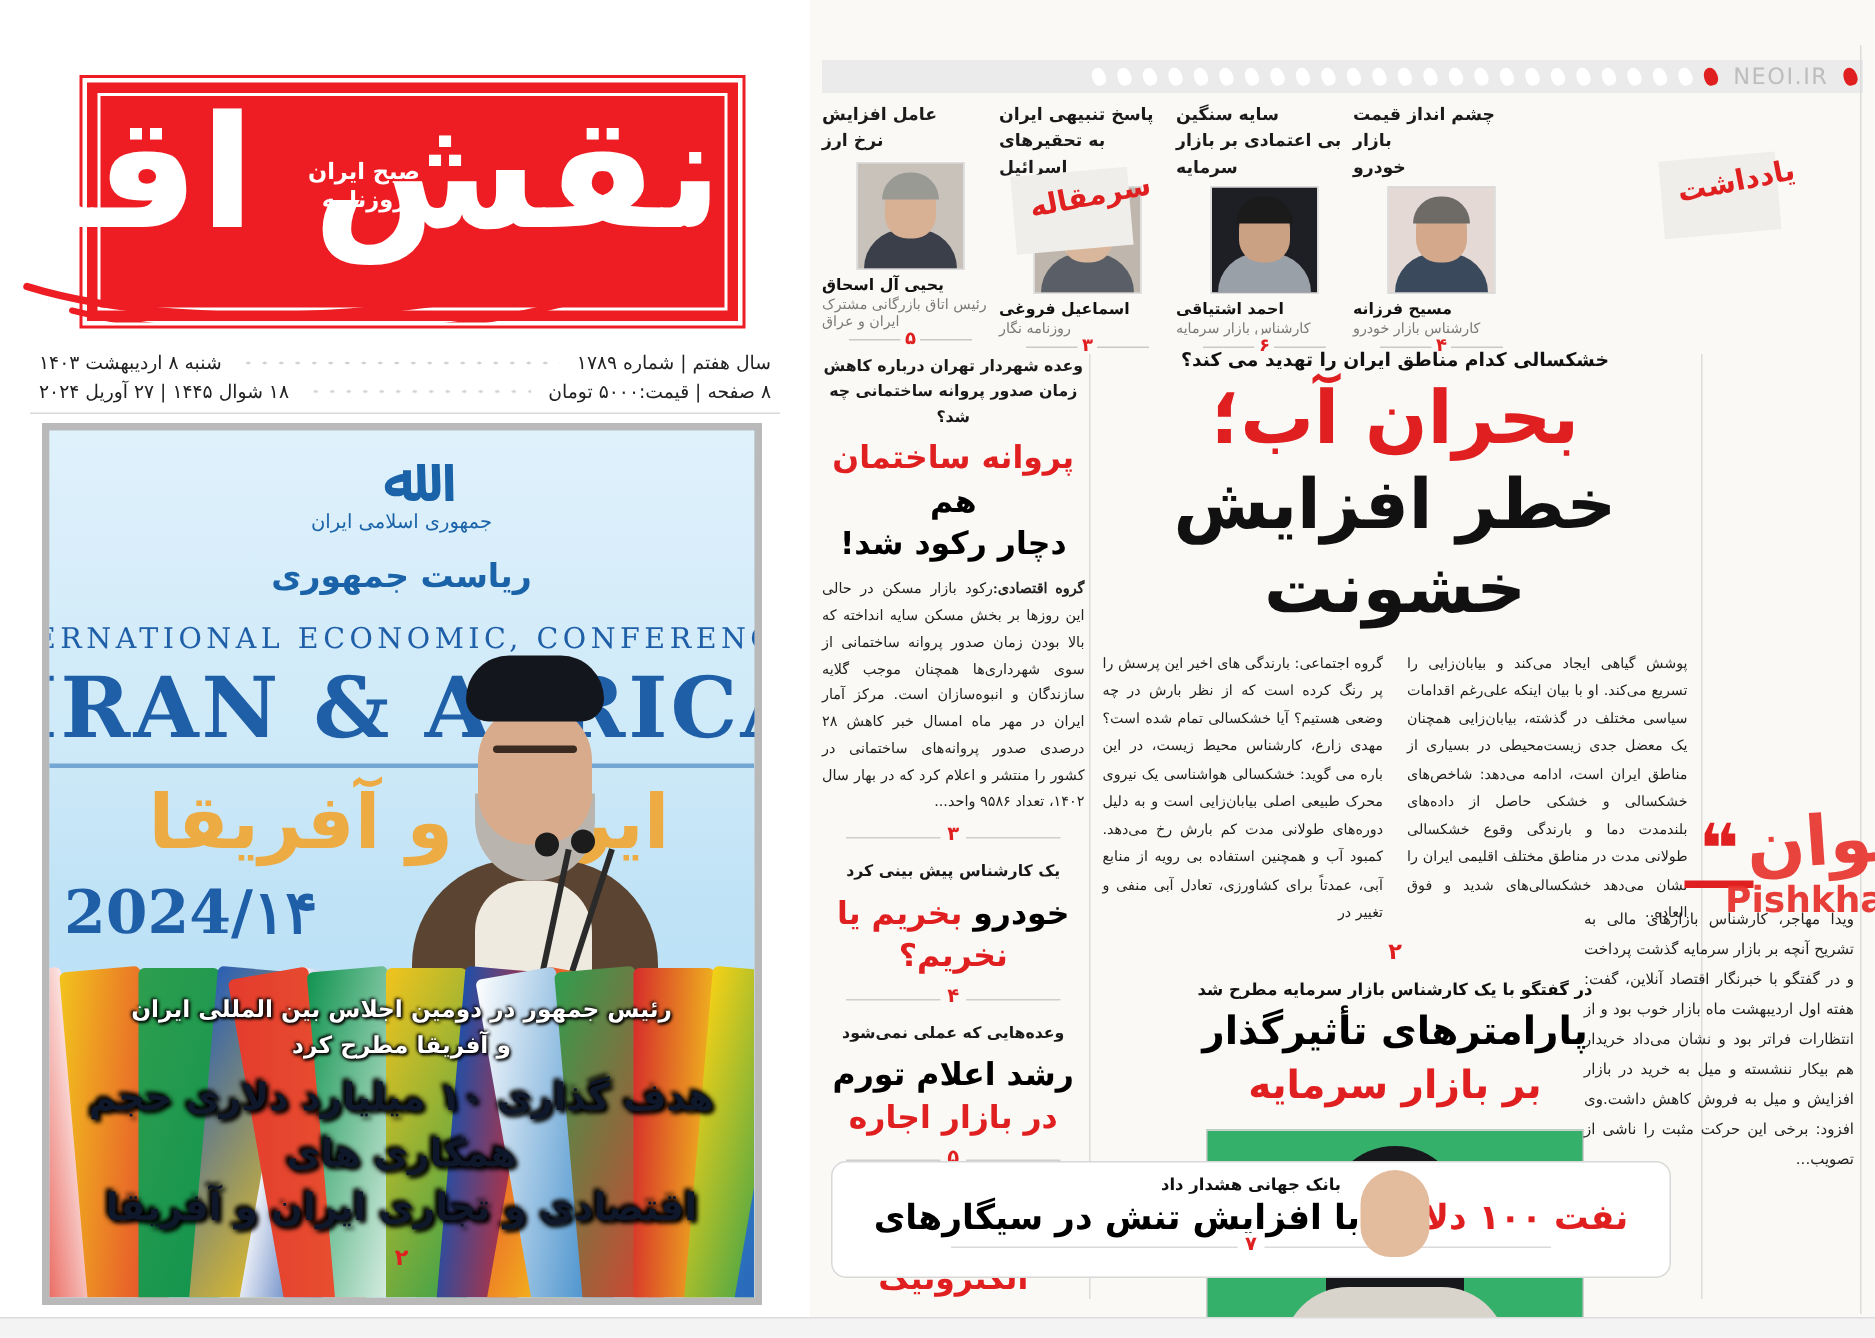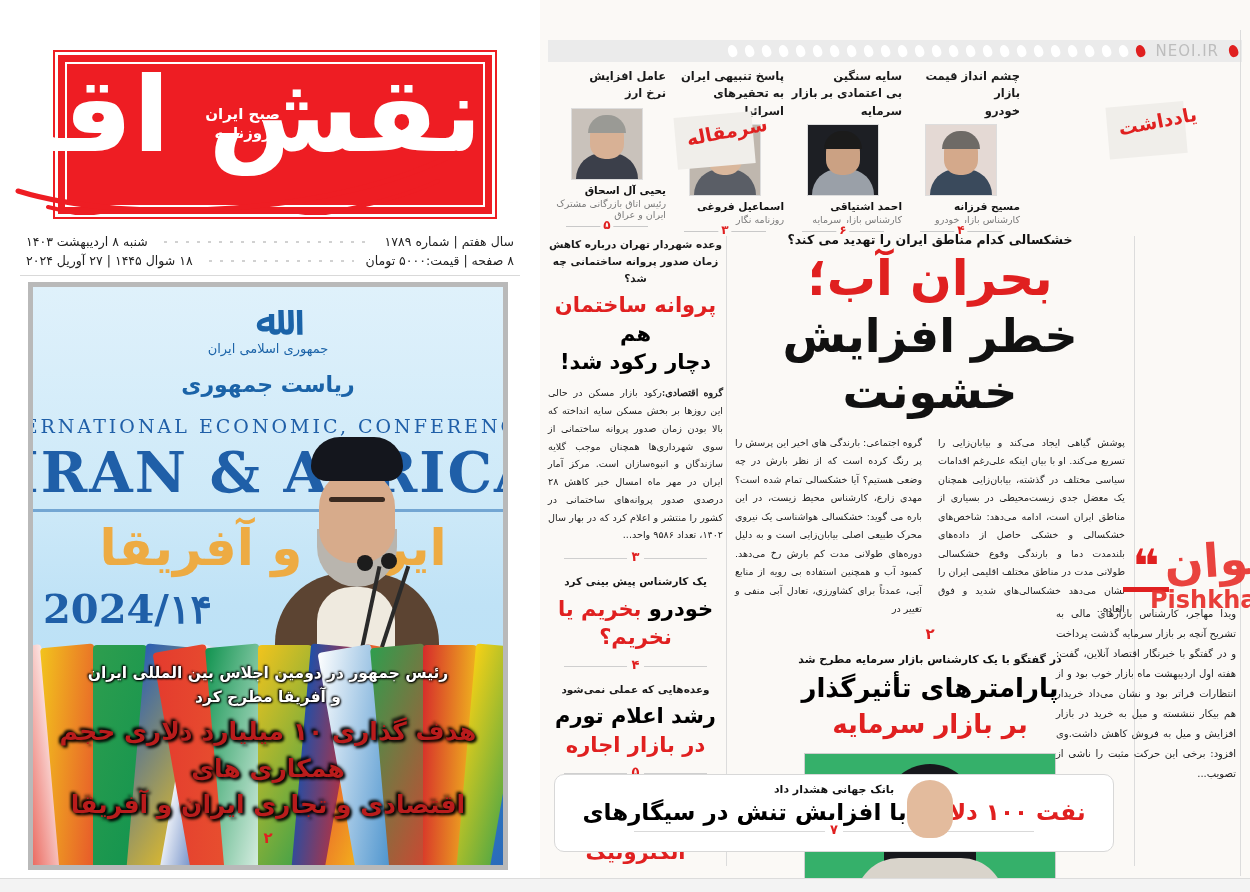--- a/index.html
+++ b/index.html
@@ -97,41 +97,41 @@
 
   .ph-flags { position: absolute; left: 0; bottom: 0; width: 100%; height: 250px;
      overflow: hidden; }
   .ph-flags i { position: absolute; bottom: -10px; width: 54px; height: 230px;
      transform-origin: bottom center; border-radius: 4px; }
 
   .cap-overlay { position: absolute; left: 0; bottom: 0; width: 100%; padding: 10px 14px 18px;
      text-align: center; }
   .cap-kicker { color: #fff; font-size: 15.5px; font-weight: bold; line-height: 1.6;
      text-shadow: 0 0 3px #000, 1px 1px 2px #000, -1px -1px 2px #000; }
-  .cap-head { color: #b91c1c; font-size: 25px; font-weight: bold; line-height: 1.45;
+  .cap-head { color: #0f172a; font-size: 25px; font-weight: bold; line-height: 1.45;
      margin-top: 4px; text-shadow: 0 0 4px #000, 2px 2px 3px #000, -2px -2px 3px #000; }
   .pg-badge { display: inline-block; margin-top: 6px; color: #e02020; font-size: 15px;
      font-weight: bold; }
 
   
   .right-zone { position: absolute; left: 540px; top: 0; width: 710px; height: 878px;
      background: #fbf9f6; }
 
   .neostrip { position: absolute; left: 8px; top: 40px; width: 694px; height: 22px;
      background: #ebebeb; display: flex; align-items: center; }
   .neostrip .brand { color: #bdbdbd; font-family: "DejaVu Sans", sans-serif;
      font-size: 15px; letter-spacing: 1px; padding: 0 6px; direction: ltr; }
   .neodot { width: 9px; height: 12px; background: #fff; border-radius: 50% 50% 40% 40%;
      margin: 0 4px; transform: rotate(-18deg); flex: none; }
   .neodot.red { background: #e02020; }
 
   
   .columnists { position: absolute; left: 8px; top: 66px; width: 694px; height: 160px;
      display: flex; flex-direction: row-reverse; }
-  .col-item { width: 118px; text-align: right; padding-top: 2px; }
+  .col-item { width: 118px; text-align: left; padding-top: 2px; }
   .col-title { font-size: 11.5px; font-weight: bold; line-height: 1.5; color: #1a1a1a;
      min-height: 36px; }
   .col-photo { width: 72px; height: 72px; margin: 4px auto 0; border: 1px solid #ddd;
      overflow: hidden; position: relative; background: #cfcfcf; }
   .cp-bg { position: absolute; inset: 0; }
   .cp-head { position: absolute; left: 50%; top: 10px; transform: translateX(-50%);
      width: 34px; height: 40px; border-radius: 17px 17px 15px 15px; }
   .cp-hair { position: absolute; left: 50%; top: 6px; transform: translateX(-50%);
      width: 38px; height: 18px; border-radius: 19px 19px 0 0; }
   .cp-body { position: absolute; left: 50%; bottom: 0; transform: translateX(-50%);

